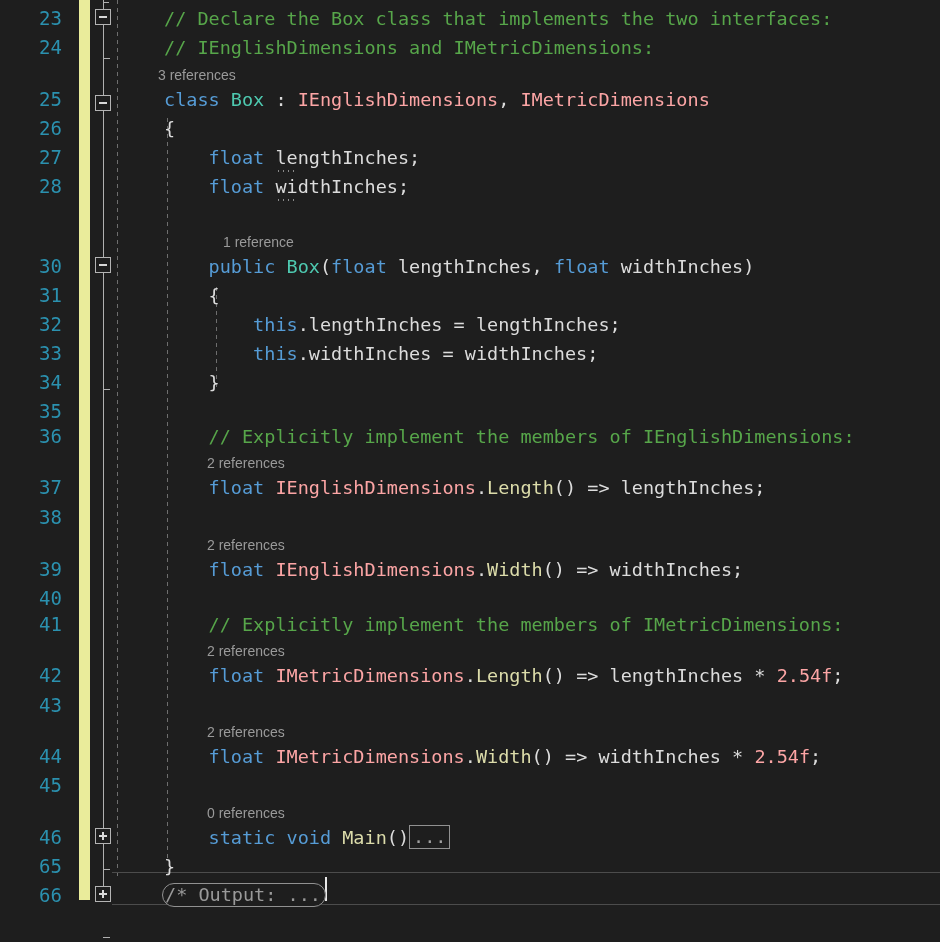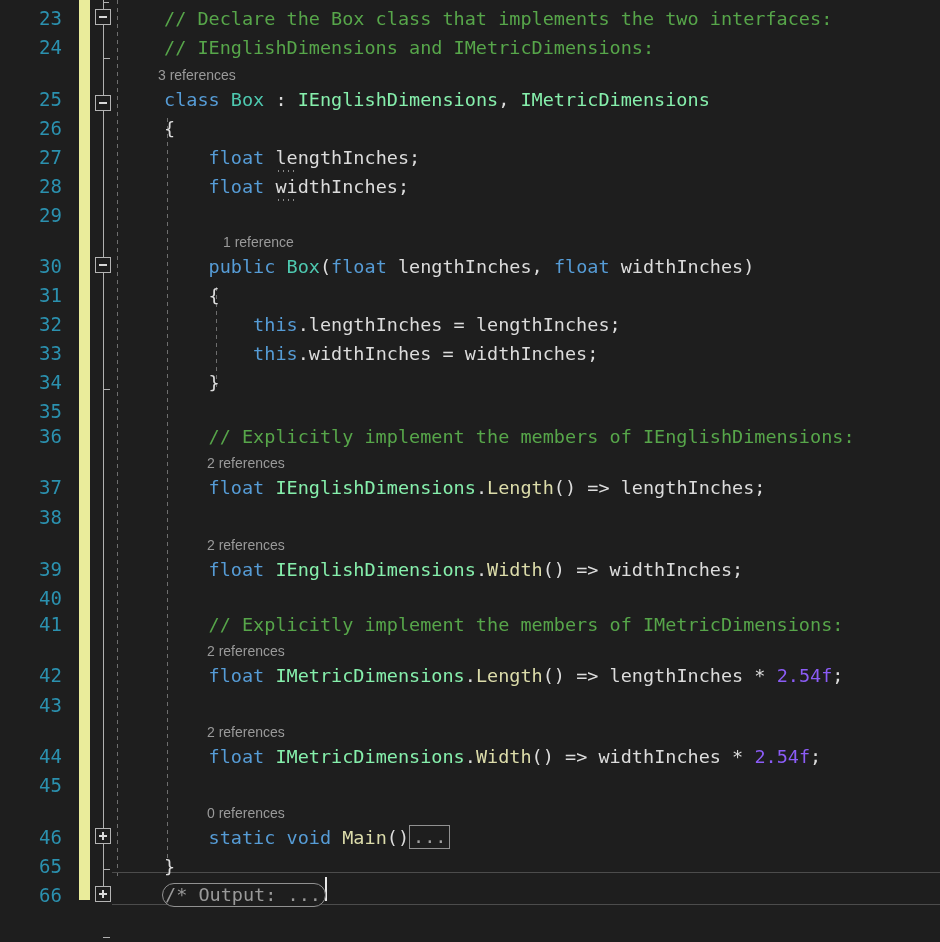--- a/index.html
+++ b/index.html
@@ -53,25 +53,25 @@
     line-height: 22px;
     font-size: 14px;
     color: #9a9a9a;
     font-family: "Liberation Sans", sans-serif;
     white-space: pre;
   }
 
   
   .kw   { color: #569cd6; }
   .typ  { color: #4ec9b0; }
-  .ifc  { color: #86efac; }
+  .ifc  { color: #fca5a5; }
   .mth  { color: #dcdcaa; }
   .cmt  { color: #57a64a; }
   .pln  { color: #dcdcdc; }
-  .num  { color: #8b5cf6; }
+  .num  { color: #fca5a5; }
   .punc { color: #dcdcdc; }
 
   
   .hint {
     position: relative;
   }
   .hint::after {
     content: "";
     position: absolute;
     left: 1px; bottom: -4px;
@@ -239,23 +239,20 @@
   <div class="row" style="top:143px;">
     <span class="lineno">27</span>
     <span class="codetext"><span class="pln">    </span><span class="kw">float</span><span class="pln"> </span><span class="pln hint">lengthInches</span><span class="punc">;</span></span>
   </div>
 
   <div class="row" style="top:172px;">
     <span class="lineno">28</span>
     <span class="codetext"><span class="pln">    </span><span class="kw">float</span><span class="pln"> </span><span class="pln hint">widthInches</span><span class="punc">;</span></span>
   </div>
 
-  <div class="row" style="top:201px;">
-    <span class="lineno">29</span>
-  </div>
 
   <div class="codelens-row" style="position:absolute;top:231px;left:0;width:940px;">
     <span class="codelens" style="left:223px;">1 reference</span>
   </div>
 
   <div class="row" style="top:252px;">
     <span class="lineno">30</span>
     <span class="codetext"><span class="pln">    </span><span class="kw">public </span><span class="typ">Box</span><span class="punc">(</span><span class="kw">float</span><span class="pln"> lengthInches, </span><span class="kw">float</span><span class="pln"> widthInches)</span></span>
   </div>
 

